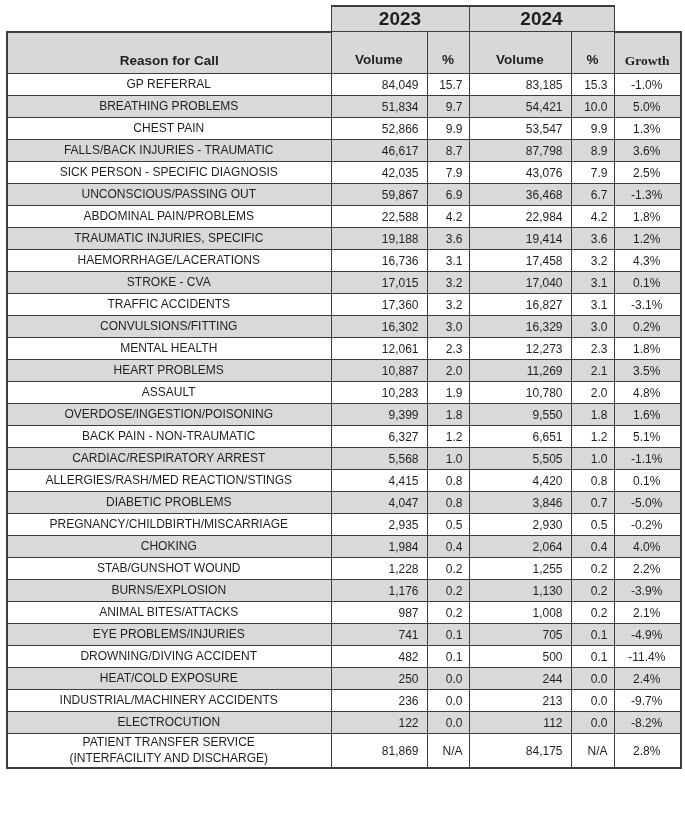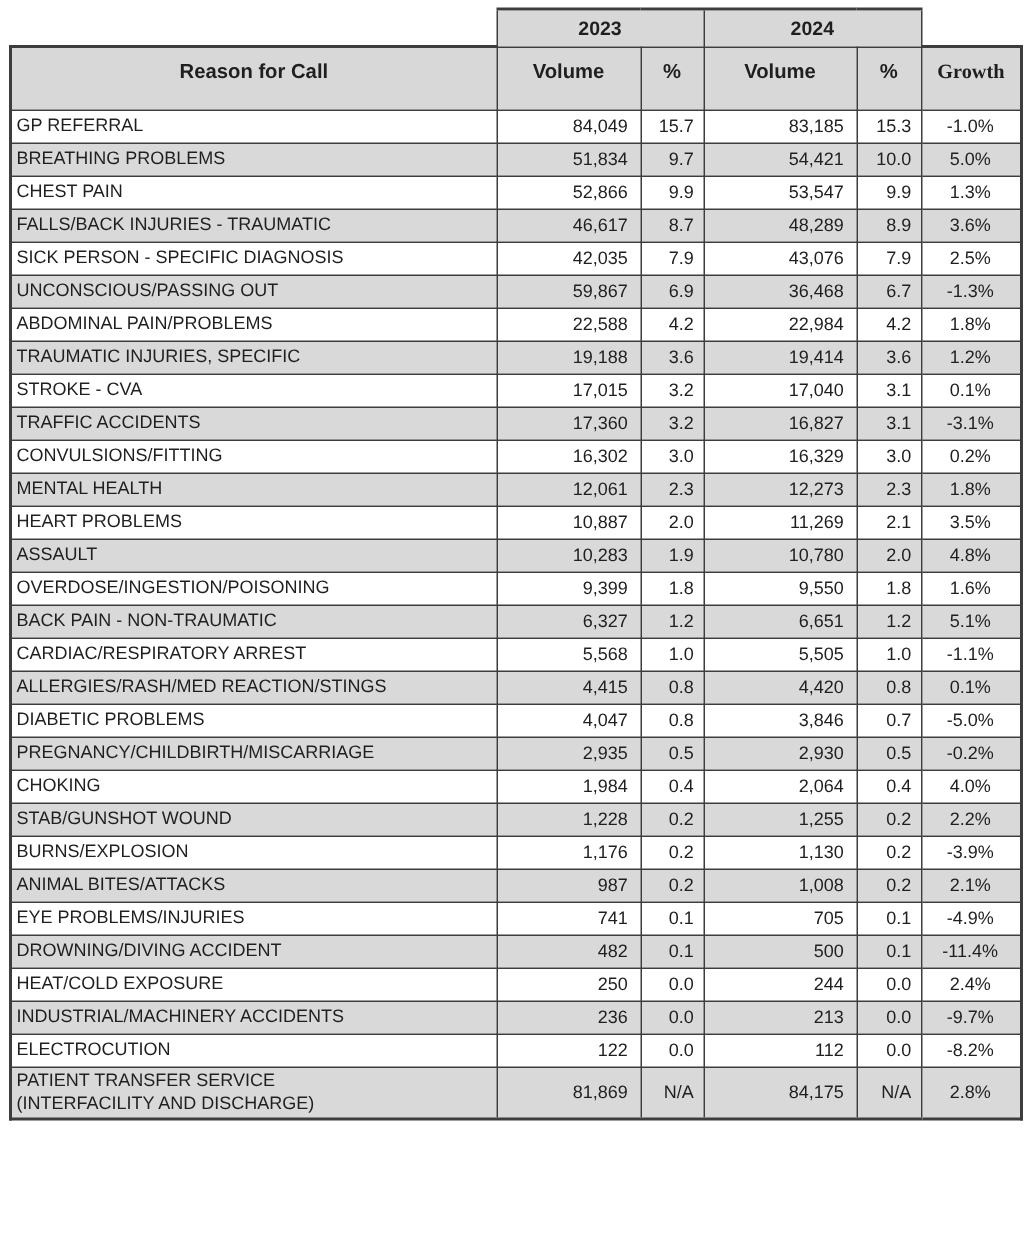--- a/index.html
+++ b/index.html
@@ -33,30 +33,30 @@
 
   
   .blank-cell { border: none; background: #ffffff; }
 
   thead th {
     background: #d8d8d8;
     font-weight: bold;
   }
   tr.year-row th {
     height: 25px;
-    font-size: 13px;
+    font-size: 19px;
     vertical-align: middle;
     border-top-width: 2px;
   }
   tr.cols-row th {
     height: 42px;
     font-size: 13.5px;
     text-align: center;
     vertical-align: top;
-    padding-top: 8px;
+    padding-top: 20px;
   }
   tr.cols-row th.th-reason {
     border-top-width: 2px;
     border-left-width: 2px;
   }
   tr.cols-row th.th-growth {
     border-top-width: 2px;
     border-right-width: 2px;
     font-family: Liberation Serif, serif;
   }
@@ -66,21 +66,21 @@
     padding: 1px 4px;
     vertical-align: middle;
     background: #ffffff;
   }
   tbody tr:nth-child(even) td { background: #d9d9d9; }
   tbody td:first-child { border-left-width: 2px; }
   tbody td:last-child  { border-right-width: 2px; }
   tbody tr:last-child td { border-bottom-width: 2px; }
 
   td.reason {
-    text-align: left;
+    text-align: center;
     padding-left: 3px;
     white-space: pre-line;
     line-height: 1.3;
   }
   td.num    { text-align: right; padding-right: 8px; }
   td.pct    { text-align: right; padding-right: 6px; }
   td.growth { text-align: center; padding-right: 5px; }
 </style>
 </head>
 <body>
@@ -136,21 +136,21 @@
     <td class="pct">9.9</td>
     <td class="num">53,547</td>
     <td class="pct">9.9</td>
     <td class="growth">1.3%</td>
   </tr>
 
   <tr>
     <td class="reason">FALLS/BACK INJURIES - TRAUMATIC</td>
     <td class="num">46,617</td>
     <td class="pct">8.7</td>
-    <td class="num">48,289</td>
+    <td class="num">87,798</td>
     <td class="pct">8.9</td>
     <td class="growth">3.6%</td>
   </tr>
 
   <tr>
     <td class="reason">SICK PERSON - SPECIFIC DIAGNOSIS</td>
     <td class="num">42,035</td>
     <td class="pct">7.9</td>
     <td class="num">43,076</td>
     <td class="pct">7.9</td>
@@ -177,20 +177,28 @@
 
   <tr>
     <td class="reason">TRAUMATIC INJURIES, SPECIFIC</td>
     <td class="num">19,188</td>
     <td class="pct">3.6</td>
     <td class="num">19,414</td>
     <td class="pct">3.6</td>
     <td class="growth">1.2%</td>
   </tr>
 
+  <tr>
+    <td class="reason">HAEMORRHAGE/LACERATIONS</td>
+    <td class="num">16,736</td>
+    <td class="pct">3.1</td>
+    <td class="num">17,458</td>
+    <td class="pct">3.2</td>
+    <td class="growth">4.3%</td>
+  </tr>
 
   <tr>
     <td class="reason">STROKE - CVA</td>
     <td class="num">17,015</td>
     <td class="pct">3.2</td>
     <td class="num">17,040</td>
     <td class="pct">3.1</td>
     <td class="growth">0.1%</td>
   </tr>
 

